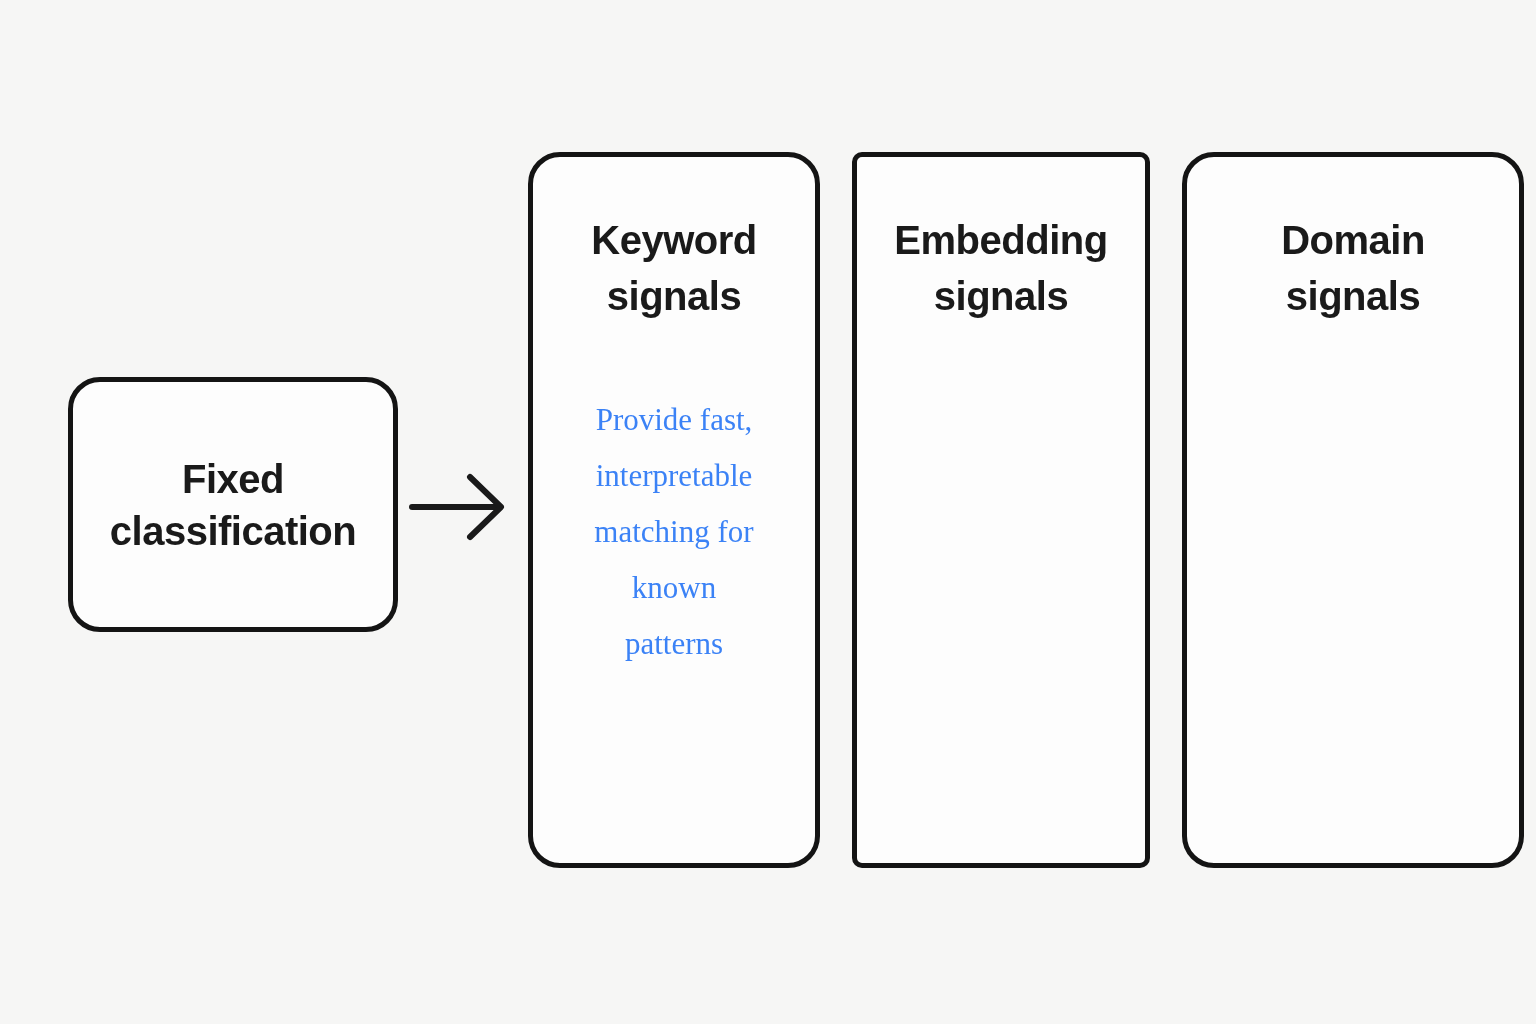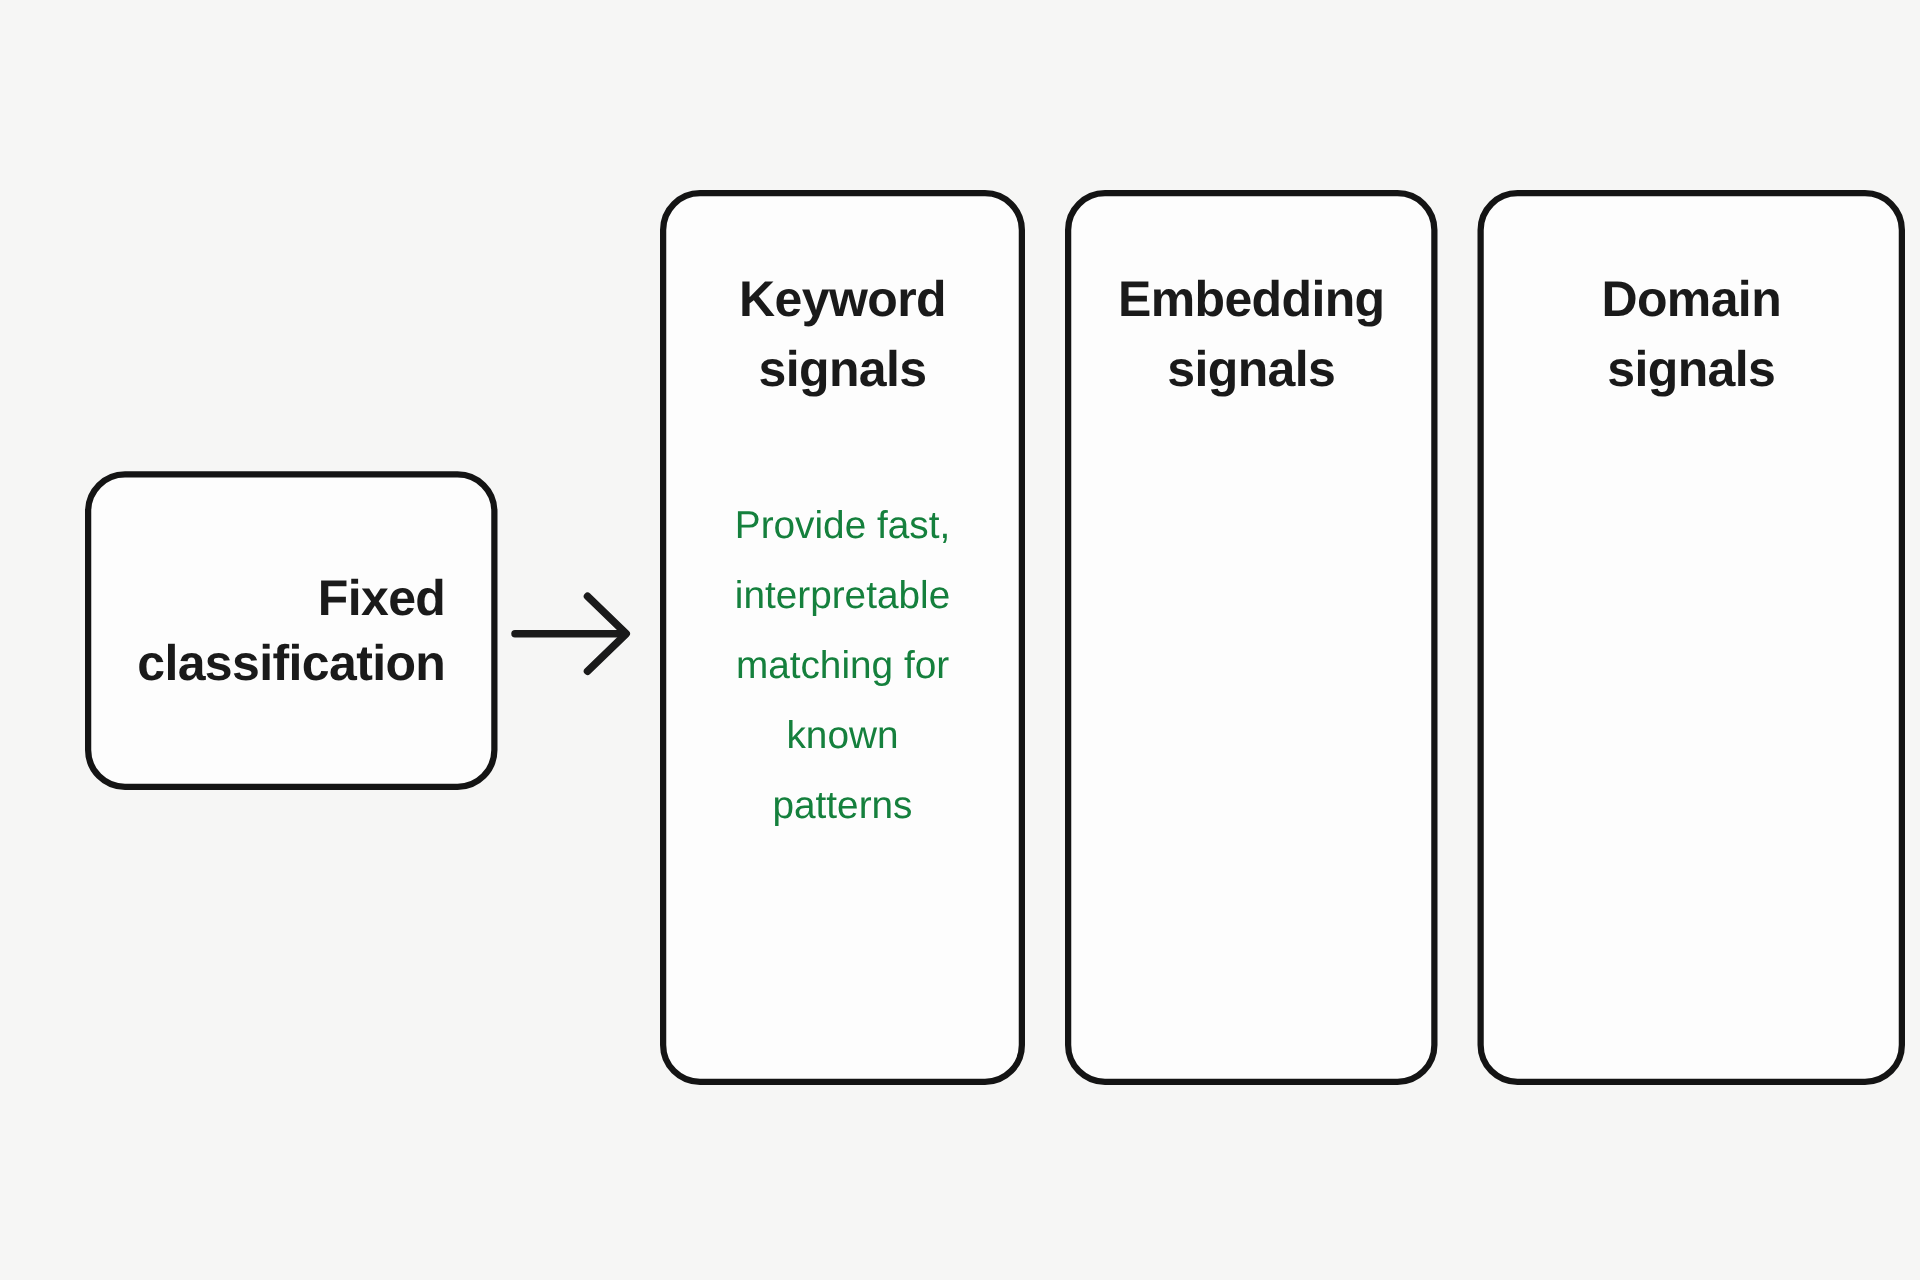--- a/index.html
+++ b/index.html
@@ -30,53 +30,53 @@
     align-items: center;
     justify-content: center;
     text-align: center;
   }
   .source-label {
     font-size: 40px;
     font-weight: 700;
     line-height: 52px;
     white-space: pre-line;
     letter-spacing: -0.5px;
-    text-align: right;
   }
   .arrow-wrap {
     position: absolute;
     left: 406px;
     top: 468px;
     width: 104px;
     height: 78px;
   }
   .card {
     position: absolute;
     top: 152px;
     height: 716px;
     text-align: center;
     padding: 55px 18px 0 18px;
   }
   .card-1 { left: 528px; width: 292px; }
-  .card-2 { left: 852px; width: 298px; }
+  .card-2 { left: 852px; width: 298px; border-radius: 10px; }
   .card-3 { left: 1182px; width: 342px; }
   .card-title {
     font-size: 40px;
     font-weight: 700;
     line-height: 56px;
     white-space: pre-line;
     letter-spacing: -0.5px;
   }
   .card-body {
     margin-top: 68px;
     font-size: 31px;
     font-weight: 400;
     line-height: 56px;
     white-space: pre-line;
-    color: #15803d;
+    color: #3b82f6;
+    font-family: Liberation Serif, serif;
   }
 </style>
 </head>
 <body>
 
 <div class="canvas">
 
   <div class="box source-box">
     <div class="source-label">Fixed
 classification</div>

